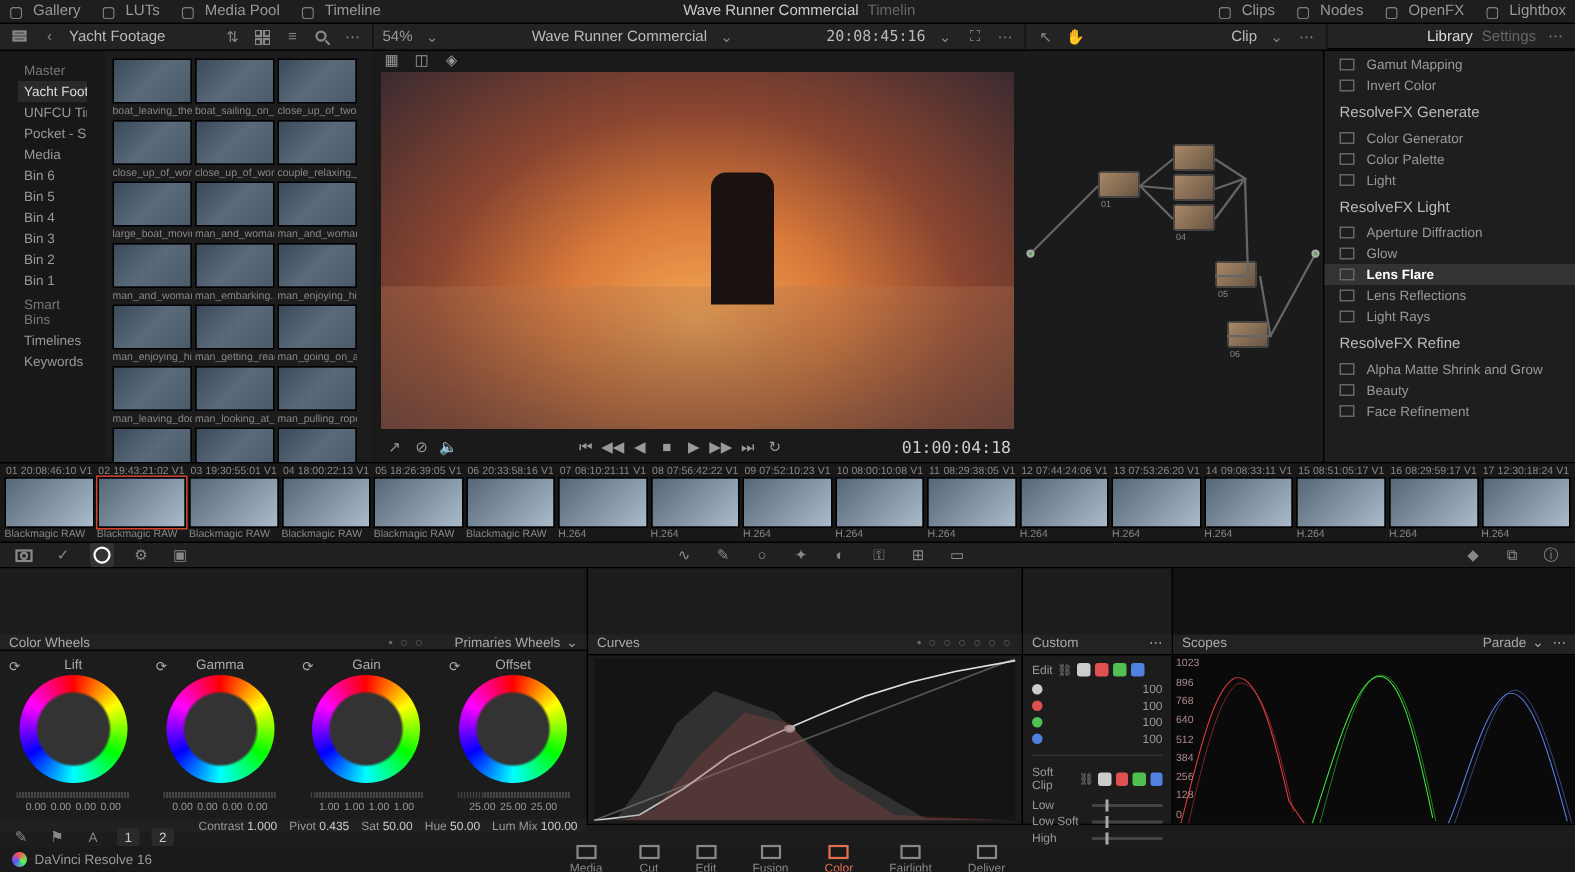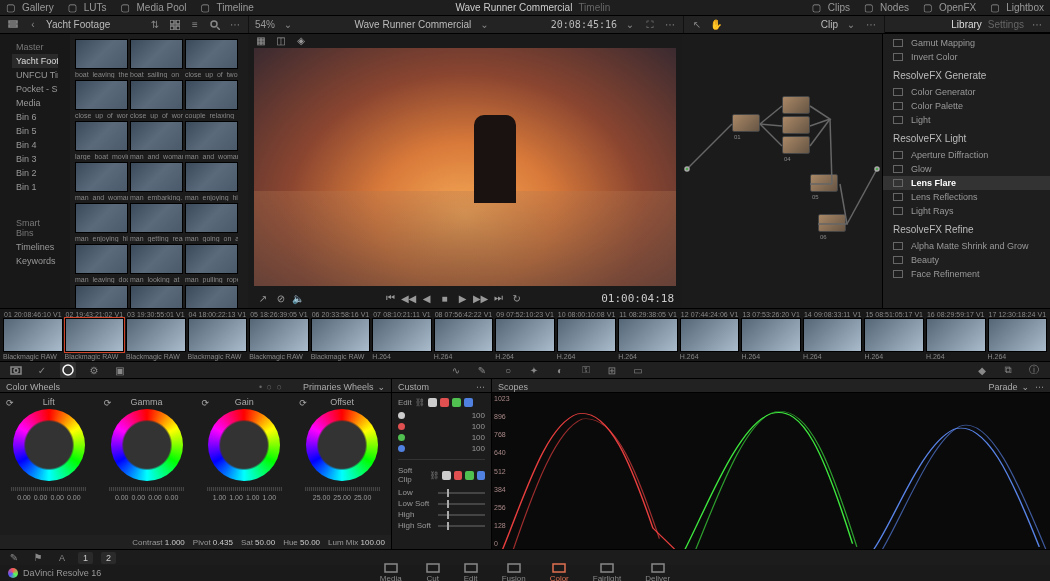--- a/index.html
+++ b/index.html
@@ -84,21 +84,21 @@
 .paltool .fill { flex: 1; }
 .palbtn { width: 16px; height: 16px; cursor: pointer; display: flex; align-items: center; justify-content: center; color: #888; border-radius: 2px; }
 .palbtn.active { background: #333; color: #fff; }
 
 
 .wheels { width: 392px; background: #1c1c1c; display: flex; flex-direction: column; border-right: 1px solid #000; }
 .curves { width: 290px; background: #1c1c1c; display: flex; flex-direction: column; border-right: 1px solid #000; }
 .custom { width: 100px; background: #1c1c1c; border-right: 1px solid #000; }
 .scopes { flex: 1; background: #111; display: flex; flex-direction: column; }
 
-.panel-head { height: 14px; display: flex; align-items: flex-end; padding: 0 6px; font-size: 9px; color: #aaa; background: #222; border-bottom: 1px solid #000; }
+.panel-head { height: 14px; display: flex; align-items: flex-start; padding: 0 6px; font-size: 9px; color: #aaa; background: #222; border-bottom: 1px solid #000; margin-top: 44px; }
 .panel-head .fill { flex: 1; }
 .panel-head .dots { color: #666; letter-spacing: 1px; }
 
 .wheel-row { display: flex; flex: 1; }
 .wheel { flex: 1; display: flex; flex-direction: column; align-items: center; padding: 4px 2px; }
 .wheel .wtitle { font-size: 9px; color: #aaa; margin-bottom: 2px; height: 10px; display: flex; align-items: center; gap: 4px; width: 100%; justify-content: center; position: relative;}
 .wheel .wtitle .picker { position: absolute; left: 4px; width: 8px; height: 8px; }
 .colorwheel { width: 72px; height: 72px; border-radius: 50%; background: conic-gradient(red, yellow, lime, cyan, blue, magenta, red); position: relative; }
 .colorwheel::after { content: ""; position: absolute; inset: 6px; border-radius: 50%; background: radial-gradient(circle, #333 55%, transparent 60%); }
 .colorwheel .dot { position: absolute; top: 50%; left: 50%; width: 4px; height: 4px; background: #ccc; border-radius: 50%; transform: translate(-50%, -50%); }
@@ -228,21 +228,21 @@
           <div class="node">UNFCU Timelin...</div>
           <div class="node">Pocket - Surf Sh...</div>
           <div class="node">Media</div>
           <div class="node">Bin 6</div>
           <div class="node">Bin 5</div>
           <div class="node">Bin 4</div>
           <div class="node">Bin 3</div>
           <div class="node">Bin 2</div>
           <div class="node">Bin 1</div>
         </div>
-      <div class="header" style="margin-top:20px">Smart Bins</div>
+      <div class="header" style="">Smart Bins</div>
       <div id="tree-smart">
           <div class="node">Timelines</div>
           <div class="node">Keywords</div>
         </div>
     </div>
     <div class="mp-thumbs" id="mp-thumbs"><div class="thumb"><div class="img"></div><div class="lbl">boat_leaving_the...</div></div><div class="thumb"><div class="img"></div><div class="lbl">boat_sailing_on_t...</div></div><div class="thumb"><div class="img"></div><div class="lbl">close_up_of_two...</div></div><div class="thumb"><div class="img"></div><div class="lbl">close_up_of_wom...</div></div><div class="thumb"><div class="img"></div><div class="lbl">close_up_of_wom...</div></div><div class="thumb"><div class="img"></div><div class="lbl">couple_relaxing_o...</div></div><div class="thumb"><div class="img"></div><div class="lbl">large_boat_movin...</div></div><div class="thumb"><div class="img"></div><div class="lbl">man_and_woman...</div></div><div class="thumb"><div class="img"></div><div class="lbl">man_and_woman...</div></div><div class="thumb"><div class="img"></div><div class="lbl">man_and_woman...</div></div><div class="thumb"><div class="img"></div><div class="lbl">man_embarking...</div></div><div class="thumb"><div class="img"></div><div class="lbl">man_enjoying_his...</div></div><div class="thumb"><div class="img"></div><div class="lbl">man_enjoying_his...</div></div><div class="thumb"><div class="img"></div><div class="lbl">man_getting_read...</div></div><div class="thumb"><div class="img"></div><div class="lbl">man_going_on_a...</div></div><div class="thumb"><div class="img"></div><div class="lbl">man_leaving_doc...</div></div><div class="thumb"><div class="img"></div><div class="lbl">man_looking_at_...</div></div><div class="thumb"><div class="img"></div><div class="lbl">man_pulling_rope...</div></div><div class="thumb"><div class="img"></div></div><div class="thumb"><div class="img"></div></div><div class="thumb"><div class="img"></div></div></div>
   </div>
 
   <div class="viewer">
     <div class="vtop">
@@ -613,20 +613,36 @@
       </div>
     <div class="wheels-footer" id="wheels-footer">
         <span>Contrast <b>1.000</b></span>
         <span>Pivot <b>0.435</b></span>
         <span>Sat <b>50.00</b></span>
         <span>Hue <b>50.00</b></span>
         <span>Lum Mix <b>100.00</b></span>
       </div>
   </div>
 
+  <div class="curves">
+    <div class="panel-head">
+      <span>Curves</span>
+      <span class="fill"></span>
+      <span class="dots">• ○ ○ ○ ○ ○ ○</span>
+    </div>
+    <div class="curve-area">
+      <svg viewBox="0 0 280 150" preserveAspectRatio="none">
+        <line x1="0" y1="150" x2="280" y2="0" stroke="#555"></line>
+        <path d="M 0 150 L 30 145 L 60 120 L 90 90 L 120 70 L 150 52 L 180 35 L 210 22 L 240 12 L 280 2" stroke="#ddd" stroke-width="1.5"></path>
+        <circle cx="130" cy="65" r="3" fill="#ccc"></circle>
+        <path d="M 0 150 L 20 150 L 40 140 L 70 90 L 100 50 L 130 60 L 160 110 L 200 145 L 280 150 Z" fill="rgba(200,60,50,0.25)" stroke="none"></path>
+        <path d="M 0 150 L 15 148 L 30 120 L 55 60 L 80 30 L 120 50 L 160 100 L 220 148 L 280 150 Z" fill="rgba(120,120,120,0.3)" stroke="none"></path>
+      </svg>
+    </div>
+  </div>
 
   <div class="custom">
     <div class="panel-head">
       <span>Custom</span>
       <span class="fill"></span>
       <span>⋯</span>
     </div>
     <div class="custom-body">
       <div class="ed">
         <span>Edit</span>

